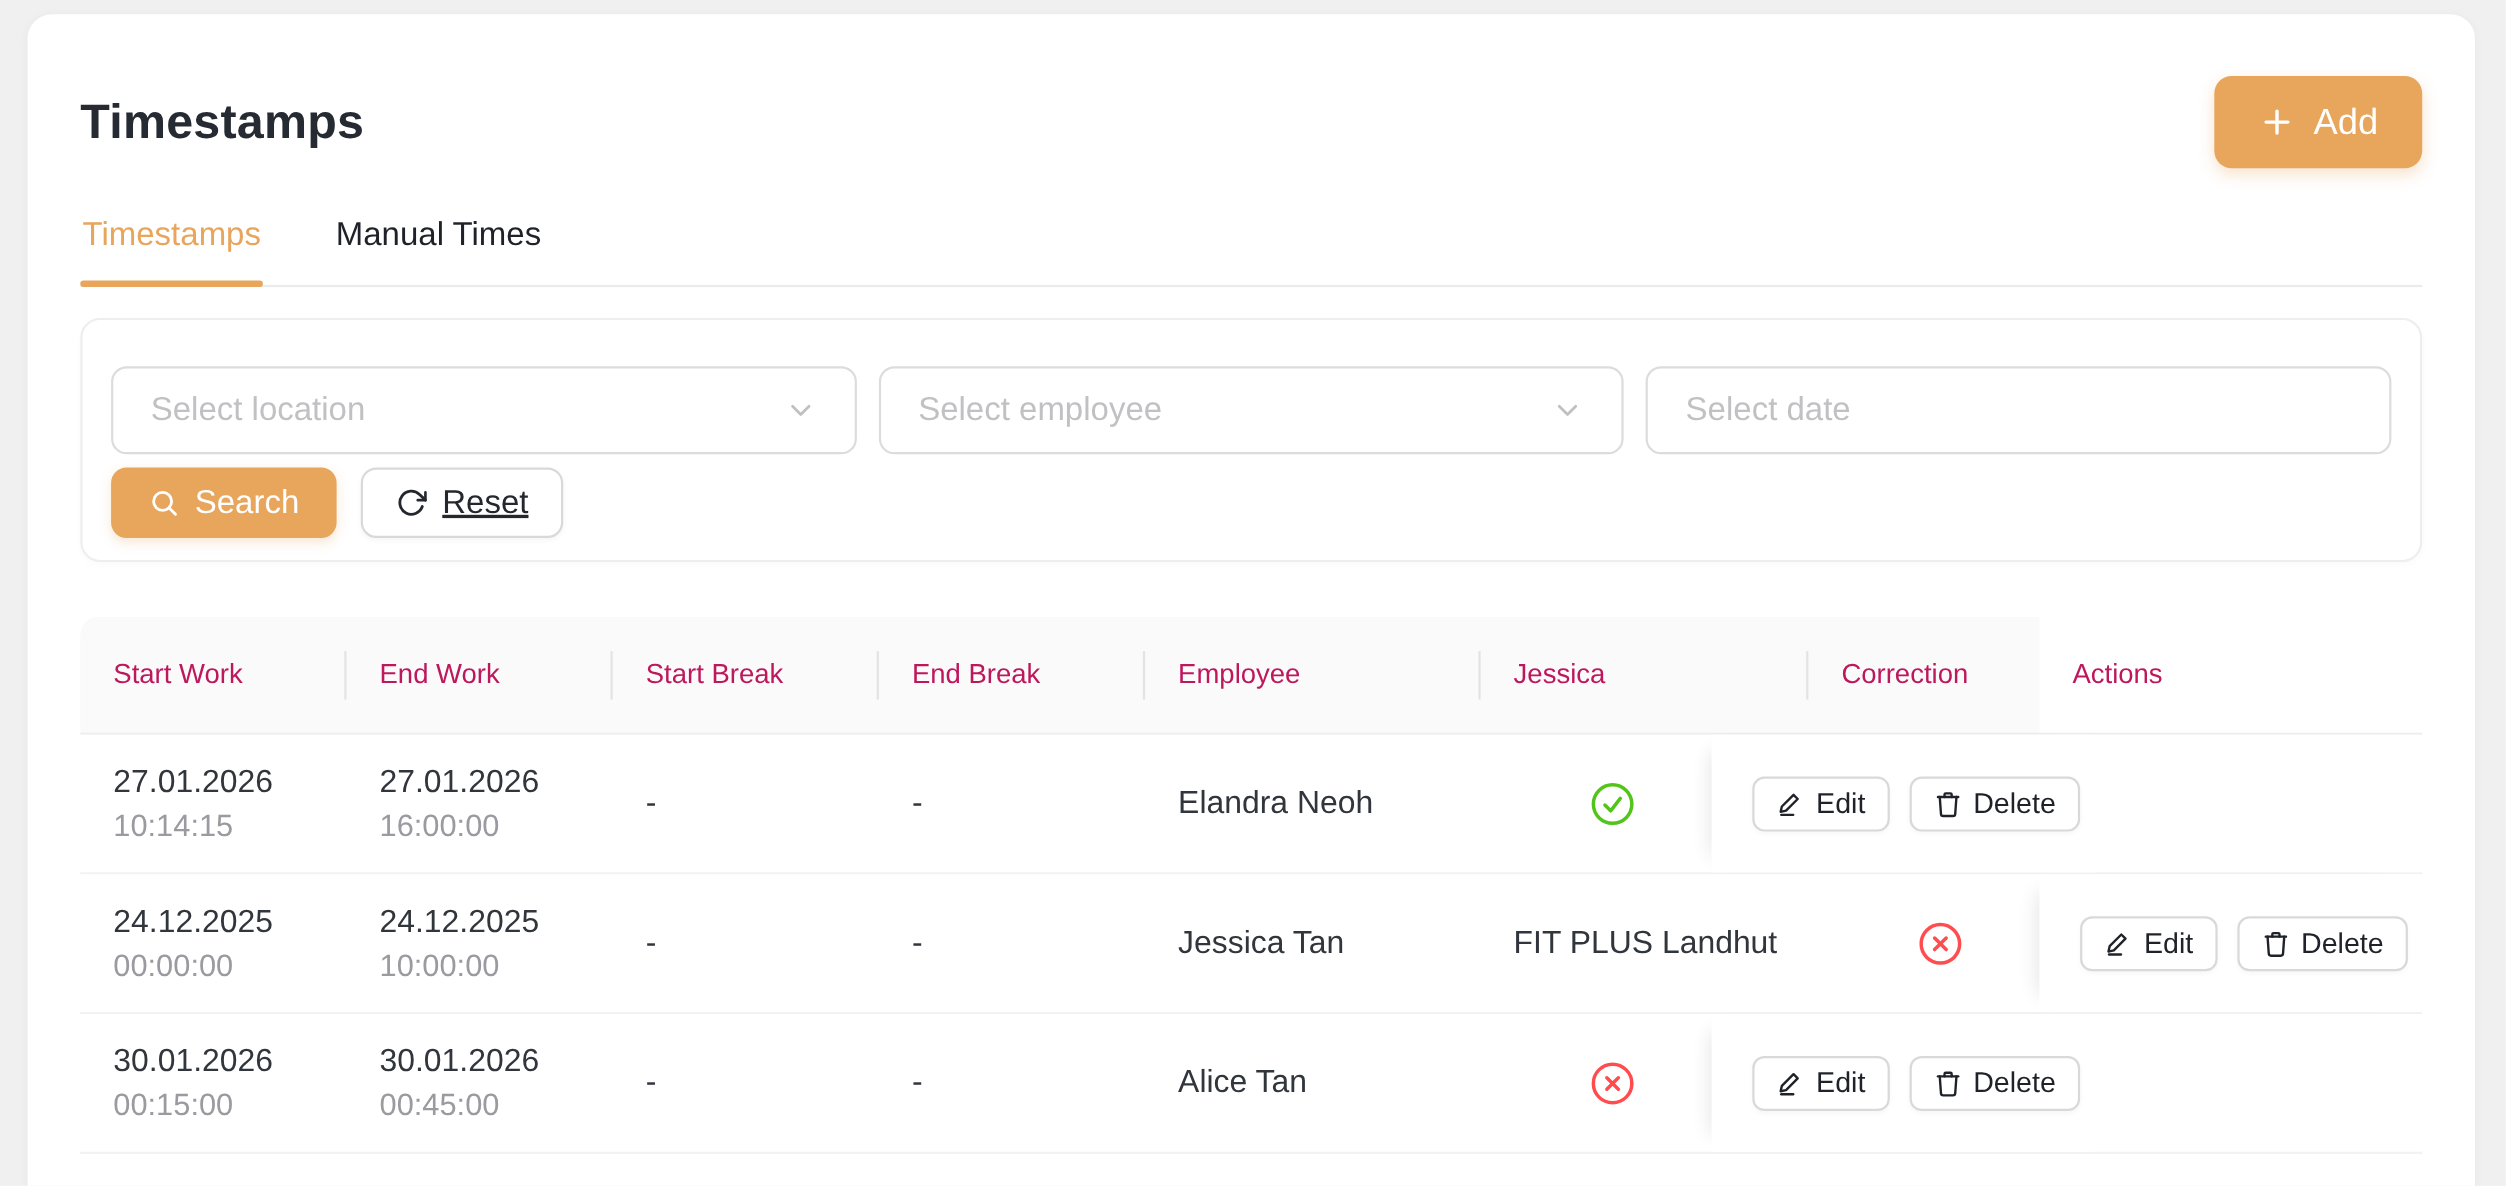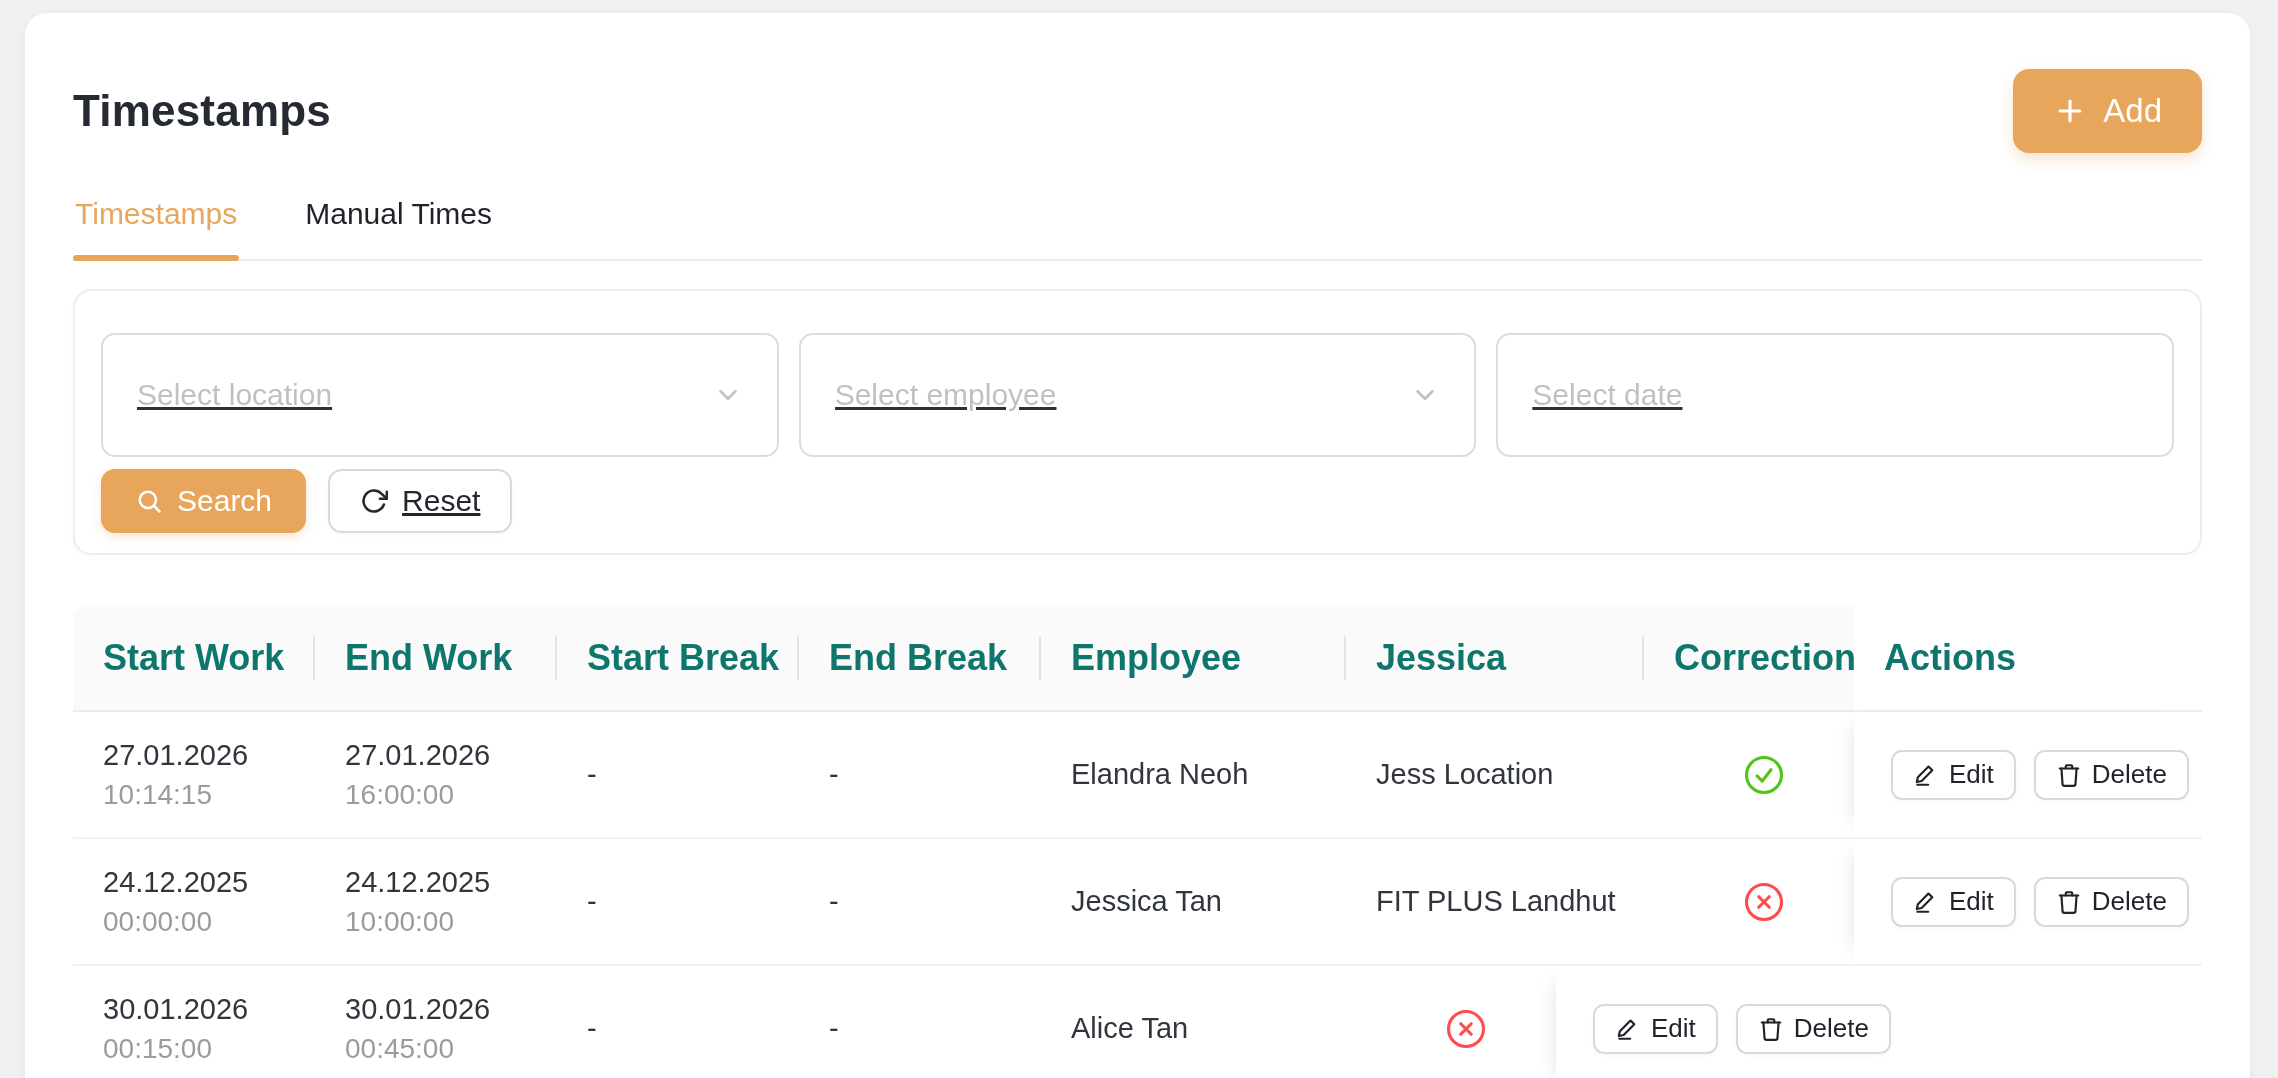--- a/index.html
+++ b/index.html
@@ -63,28 +63,27 @@
   .filter-panel {
     margin-top: 28px;
     border: 2px solid #eeeeee;
     border-radius: 18px;
     padding: 42px 26px 20px 26px;
     box-shadow: 0 2px 6px rgba(0,0,0,0.02);
   }
   .filter-fields { display: flex; gap: 20px; }
   .field {
     flex: 1; position: relative;
-    height: 124px;
+    height: 80px;
     border: 2px solid #dcdcdc;
     border-radius: 14px;
     background: #fff;
     display: flex; align-items: center;
     padding: 0 70px 0 34px;
     cursor: pointer;
-    text-decoration: underline;
   }
   .field input {
     width: 100%; border: none; outline: none;
     font-size: 30px; font-family: inherit; color: #2b3039;
     background: transparent;
   }
   .field input::placeholder { color: #c1c1c4; }
   .field .chevron {
     position: absolute; right: 34px; top: 50%; transform: translateY(-50%);
     color: #c0c0c3;
@@ -109,21 +108,21 @@
   }
 
   
   .table { margin-top: 50px; }
   .t-row { display: flex; position: relative; }
   .cell { flex: none; padding-left: 30px; display: flex; flex-direction: column; justify-content: center; position: relative; }
   .cw1 { width: 242px; } .cw2 { width: 242px; } .cw3 { width: 242px; } .cw4 { width: 242px; }
   .cw5 { width: 305px; } .cw6 { width: 298px; } .cw7 { width: 210px; } .cw8 { width: 348px; }
 
   .t-head { height: 107px; background: #fafafa; border-radius: 16px 16px 0 0; border-bottom: 2px solid #ececec; }
-  .t-head .cell { font-size: 36px; font-weight: 700; color: #0f766e; }
+  .t-head .cell { font-size: 25px; font-weight: 400; color: #be185d; }
   .t-head .cell.sep::after {
     content: ""; position: absolute; right: 0; top: 50%; transform: translateY(-50%);
     width: 2px; height: 44px; background: #e3e3e5;
   }
   .t-head .cell.head-actions { background: #ffffff; border-radius: 0 16px 0 0; }
 
   .t-row.body { height: 127px; border-bottom: 2px solid #f2f2f3; background: #fff; }
   .main-text { font-size: 29px; color: #31353c; }
   .sub-text { font-size: 28px; color: #9a9aa0; margin-top: 7px; }
   .dash { font-size: 29px; color: #31353c; }
@@ -241,23 +240,20 @@
     </div>
     <div class="cell cw3">
       <div class="dash">-</div>
     </div>
     <div class="cell cw4">
       <div class="dash">-</div>
     </div>
     <div class="cell cw5">
       <div class="main-text">Elandra Neoh</div>
     </div>
-    <div class="cell cw6">
-      <div class="main-text">Jess Location</div>
-    </div>
     <div class="cell cw7 correction-cell approved">
       <span class="icon corr-icon check-wrap">
         <svg width="42" height="42" viewBox="0 0 24 24" fill="none" stroke="currentColor" stroke-width="1.8" stroke-linecap="round" stroke-linejoin="round">
                 <circle cx="12" cy="12" r="10"></circle>
                 <polyline points="8 12.5 11 15.5 16 9"></polyline>
               </svg>
       </span>
 
     </div>
     <div class="cell cw8 actions-cell">

